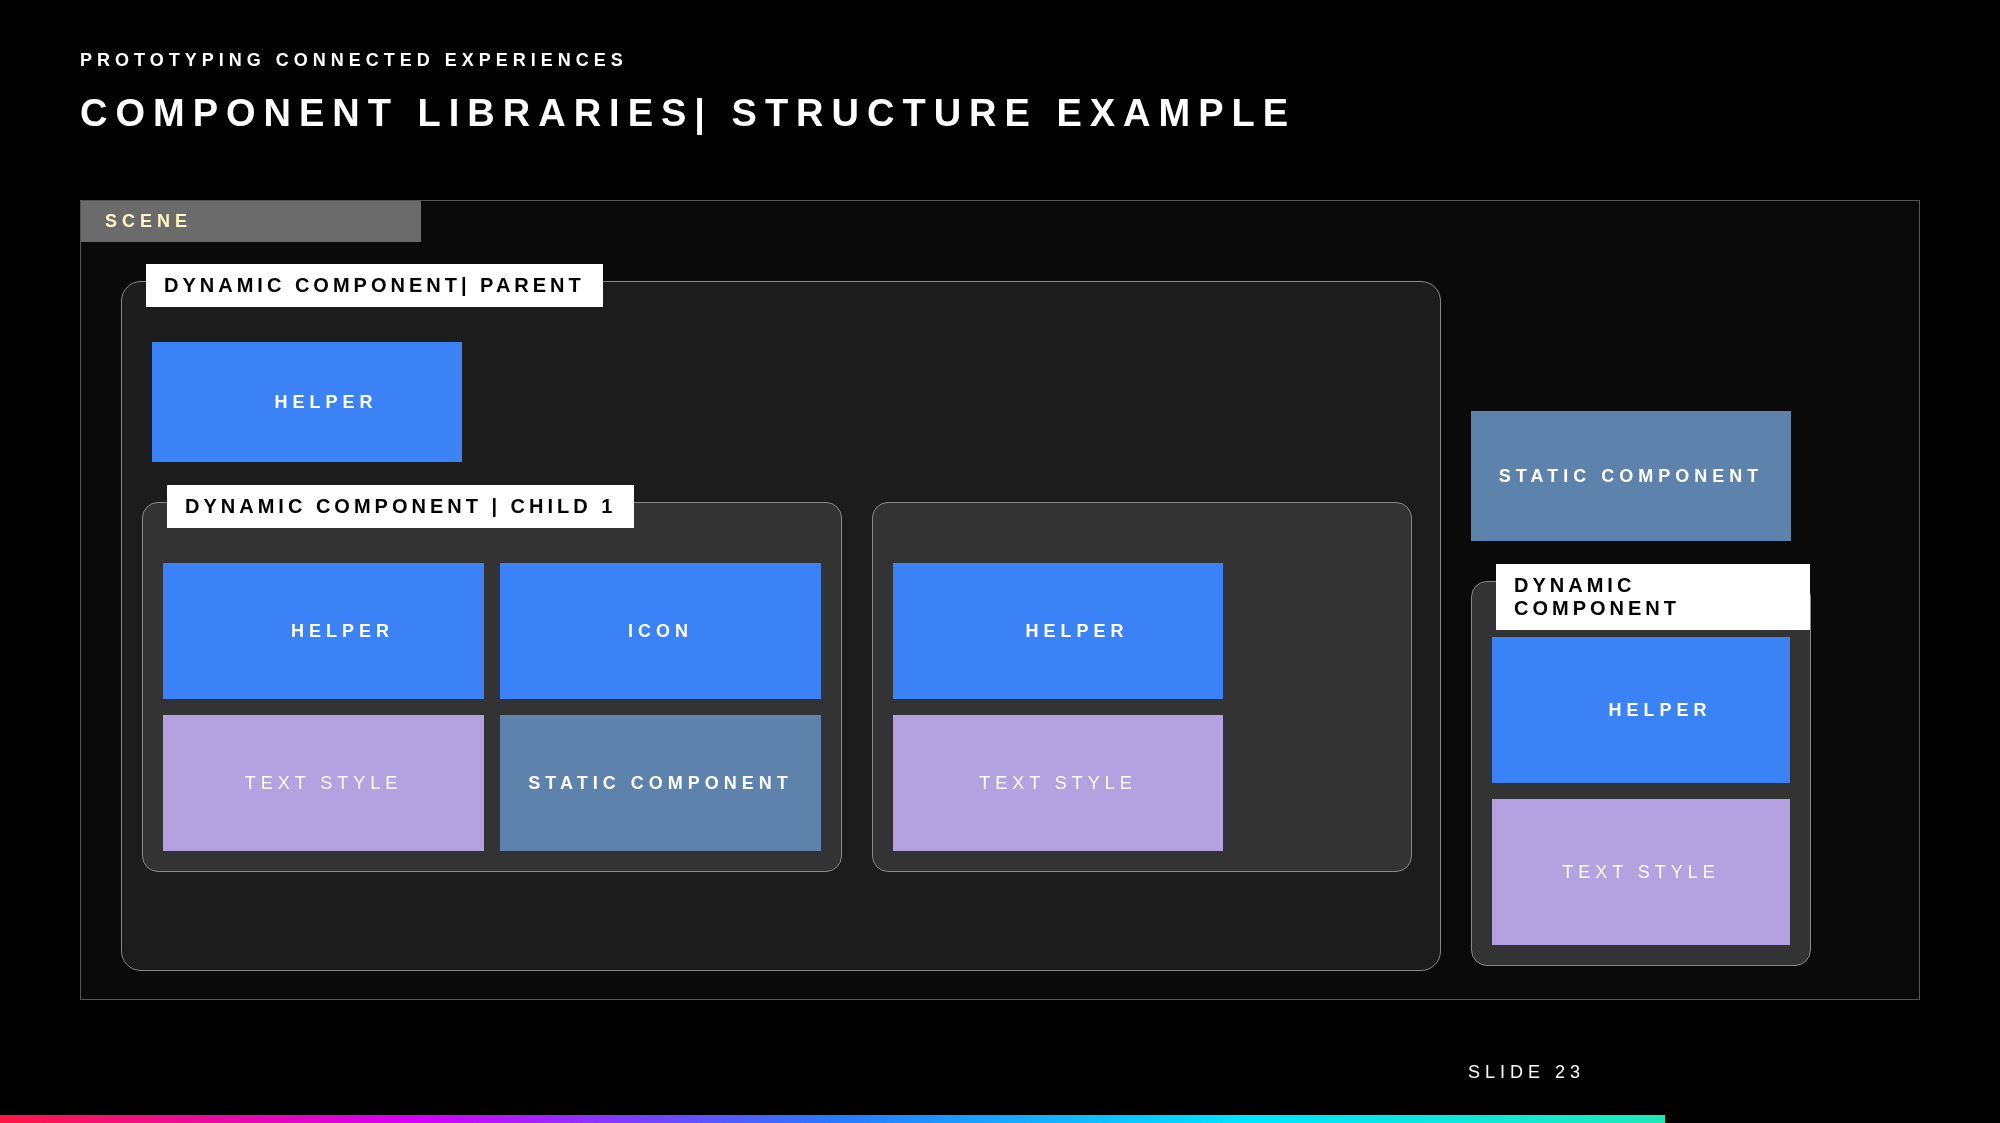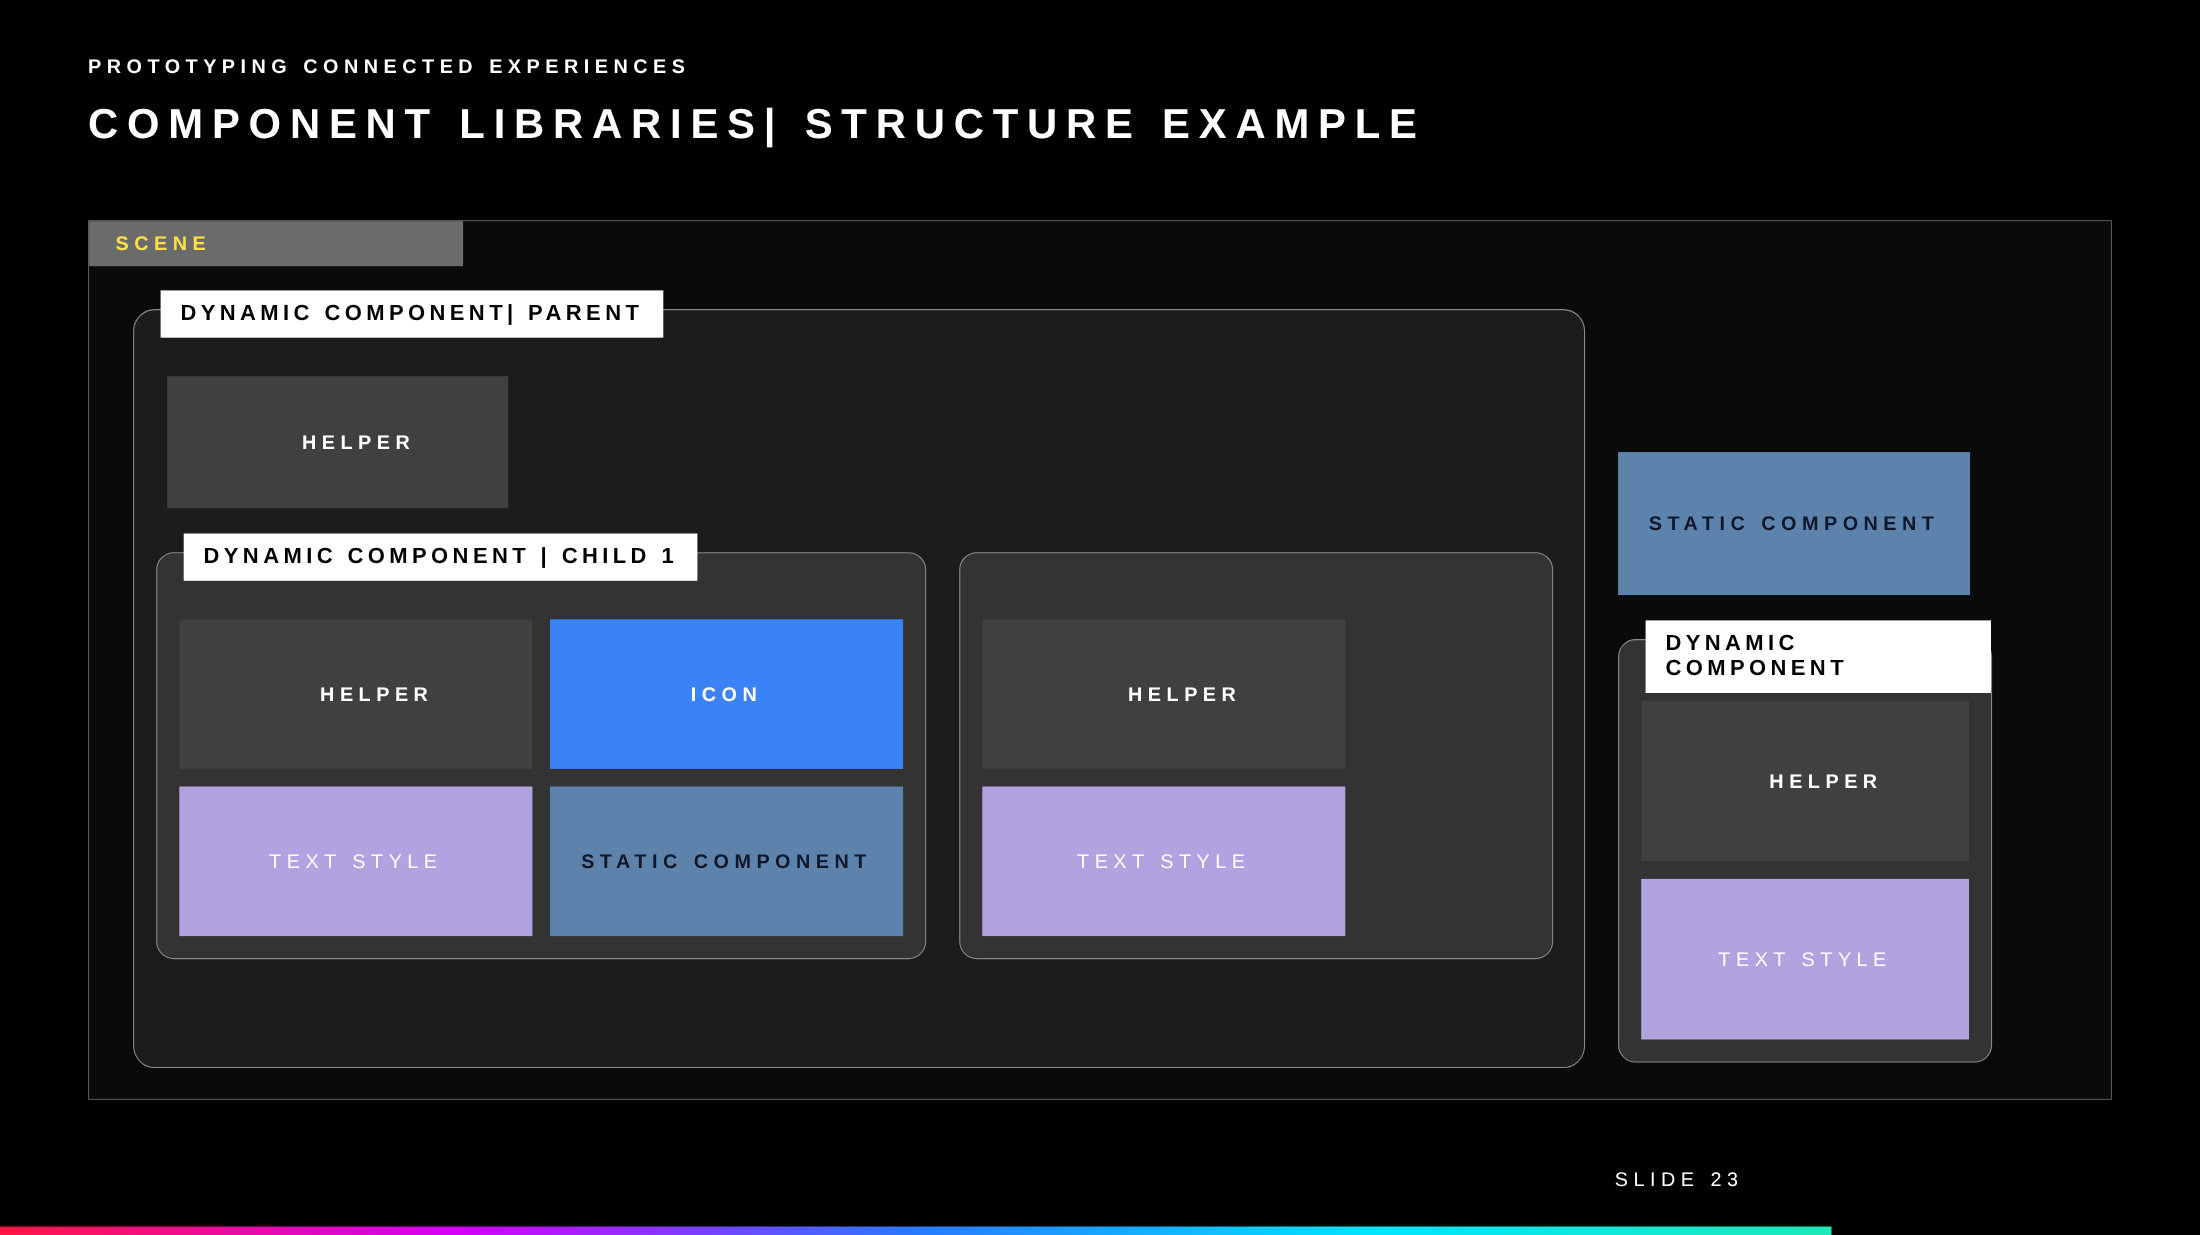--- a/index.html
+++ b/index.html
@@ -53,21 +53,21 @@
     width: 1840px;
     height: 800px;
     border: 1px solid #555;
     background: #0a0a0a;
   }
   .scene-tab {
     position: absolute;
     top: 0;
     left: 0;
     background: #6b6b6b;
-    color: #fde047;
+    color: #fef9c3;
     font-size: 18px;
     font-weight: 700;
     letter-spacing: 5px;
     padding: 10px 24px;
     width: 340px;
   }
   .parent-box {
     position: absolute;
     top: 80px;
     left: 40px;
@@ -82,21 +82,21 @@
     top: -18px;
     left: 24px;
     background: #fff;
     color: #000;
     font-size: 20px;
     font-weight: 700;
     letter-spacing: 4px;
     padding: 10px 18px;
   }
   .helper-box {
-    background: #404040;
+    background: #3b82f6;
     display: flex;
     align-items: center;
     justify-content: center;
     font-size: 18px;
     font-weight: 700;
     letter-spacing: 5px;
     color: #fff;
     padding-left: 38px;
   }
   .icon-box {
@@ -120,21 +120,21 @@
     color: #fff;
   }
   .static-box {
     background: #5d82ab;
     display: flex;
     align-items: center;
     justify-content: center;
     font-size: 18px;
     font-weight: 700;
     letter-spacing: 5px;
-    color: #0f172a;
+    color: #ffffff;
   }
   .parent-helper {
     position: absolute;
     top: 60px;
     left: 30px;
     width: 310px;
     height: 120px;
   }
   .child-box {
     position: absolute;

